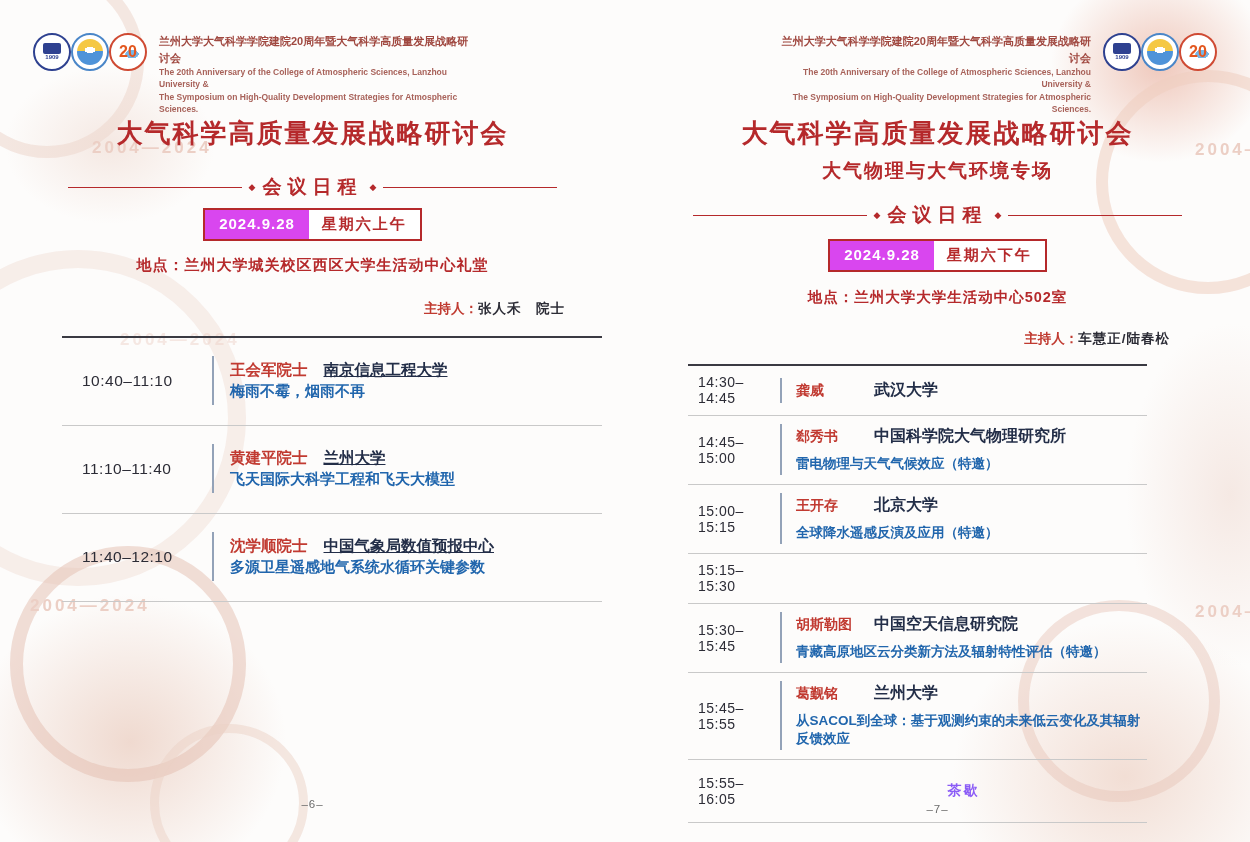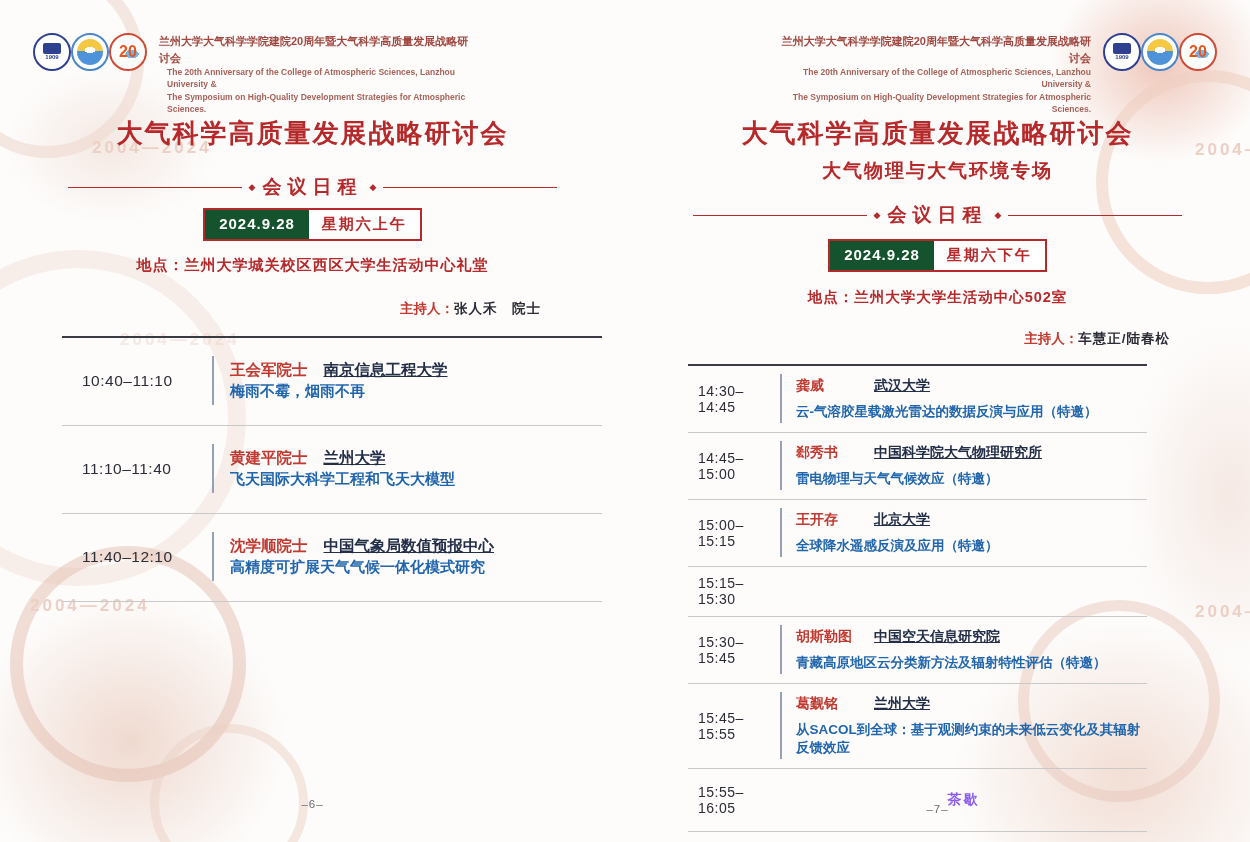--- a/index.html
+++ b/index.html
@@ -53,47 +53,47 @@
   .logo-cas{border:2px solid #4a86c8;}
   .cas-globe{width:26px;height:26px;border-radius:50%;
              background:radial-gradient(ellipse 9px 5px at 50% 42%, #ffffff 60%, rgba(255,255,255,0) 61%),
                         linear-gradient(180deg,#f5c843 0 46%,#4e93d9 46% 100%);}
   .logo-20{border:2px solid #cf4a33;
            background:radial-gradient(ellipse 11px 7px at 62% 56%, #74b6e8 60%, rgba(116,182,232,0) 61%),#fff;}
   .num20{font-size:16px;font-weight:900;color:#e3571f;line-height:1;}
   .header-text{max-width:315px;}
   #page-right .header-text{text-align:right;}
   .h-zh{font-size:11px;font-weight:bold;color:#a04840;line-height:1.5;}
-  .h-en{font-size:8.5px;font-weight:bold;color:#a8625a;line-height:1.45;margin-left:8px;}
+  .h-en{font-size:8.5px;font-weight:bold;color:#a8625a;line-height:1.45;}
 
   
   .page-title{position:absolute;top:116px;left:0;width:100%;text-align:center;
               font-size:26px;font-weight:bold;color:#b5292b;letter-spacing:2px;}
   .page-subtitle{position:absolute;top:158px;left:0;width:100%;text-align:center;
                  font-size:19px;font-weight:bold;color:#b5292b;letter-spacing:2px;}
   .section-row{position:absolute;left:68px;right:68px;display:flex;align-items:center;}
   #page-left .section-row{top:174px;}
   #page-right .section-row{top:202px;}
   .section-line{flex:1;height:1px;background:#b5292b;}
   .diamond{color:#b5292b;font-size:9px;margin:0 7px;}
   .section-label{font-size:19px;font-weight:bold;color:#b5292b;letter-spacing:6px;}
 
   .badge-row{position:absolute;left:0;width:100%;display:flex;justify-content:center;}
   #page-left .badge-row{top:208px;}
   #page-right .badge-row{top:239px;}
   .badge{display:inline-flex;border:2px solid #b5292b;background:#fff;}
-  .badge-date{background:#14532d;color:#fff;font-weight:bold;font-size:15px;padding:5px 14px;letter-spacing:1px;}
+  .badge-date{background:#d946ef;color:#fff;font-weight:bold;font-size:15px;padding:5px 14px;letter-spacing:1px;}
   .badge-session{color:#b5292b;font-weight:bold;font-size:15px;padding:5px 13px;letter-spacing:2px;}
 
   .location{position:absolute;left:0;width:100%;text-align:center;
             font-size:15px;font-weight:bold;color:#b5292b;letter-spacing:1px;}
   #page-left .location{top:256px;}
   #page-right .location{top:288px;font-size:14.5px;}
   .host{position:absolute;font-size:13.5px;font-weight:bold;text-align:right;}
-  #page-left .host{top:300px;right:84px;}
+  #page-left .host{top:300px;right:60px;}
   #page-right .host{top:330px;right:80px;margin-left:17px;}
   .host-label{color:#c03a30;}
   .host-names{color:#2c2c36;letter-spacing:1px;}
 
   
   .table{position:absolute;border-top:2px solid #3a3a42;}
   #page-left .table{top:336px;left:62px;width:540px;}
   #page-right .table{top:364px;left:63px;width:459px;}
   .row{display:flex;align-items:center;border-bottom:1px solid #c9c9c9;}
   #page-left .row{padding:18px 0 20px;}
@@ -102,21 +102,21 @@
   #page-left .time{width:150px;font-size:15.5px;padding-left:20px;box-sizing:border-box;}
   #page-right .time{width:92px;font-size:14px;padding-left:10px;box-sizing:border-box;}
   .content{border-left:2px solid #93a2b8;flex:1;}
   #page-left .content{padding:4px 0 4px 16px;}
   #page-right .content{padding:2px 0 2px 14px;}
   .name{color:#c13a31;font-weight:bold;}
   #page-left .name{font-size:15.5px;}
   #page-right .name{font-size:14px;display:inline-block;min-width:78px;}
   .inst{color:#232e48;font-weight:bold;}
   #page-left .inst{font-size:15.5px;margin-left:16px;text-decoration:underline;}
-  #page-right .inst{font-size:14px;text-decoration:underline;}
+  #page-right .inst{font-size:16px;}
   .talk{color:#2166ad;font-weight:bold;}
   #page-left .talk{font-size:15px;margin-top:1px;}
   #page-right .talk{font-size:13.5px;margin-top:8px;}
   .break-row{display:flex;align-items:center;border-bottom:1px solid #c9c9c9;padding:15px 0;}
   .break-label{flex:1;text-align:center;color:#8b5cf6;font-weight:bold;font-size:14px;letter-spacing:2px;}
 
   .pagenum{position:absolute;left:0;width:100%;text-align:center;color:#6b6b6b;font-size:11.5px;letter-spacing:1px;}
   #page-left .pagenum{bottom:32px;}
   #page-right .pagenum{bottom:27px;}
 </style>
@@ -191,21 +191,21 @@
       <div class="time">11:10–11:40</div>
       <div class="content">
         <div><span class="name">黄建平院士</span><span class="inst">兰州大学</span></div>
         <div class="talk">飞天国际大科学工程和飞天大模型</div>
       </div>
     </div>
     <div class="row">
       <div class="time">11:40–12:10</div>
       <div class="content">
         <div><span class="name">沈学顺院士</span><span class="inst">中国气象局数值预报中心</span></div>
-        <div class="talk">高精度可扩展天气气候一体化模式研究</div>
+        <div class="talk">多源卫星遥感地气系统水循环关键参数</div>
       </div>
     </div>
   </div>
 
   <div class="pagenum">–6–</div>
 </div>
 
 <div class="page" id="page-right">
   <div class="decor d-tr-blob"></div>
   <div class="decor ring d-tr-ring"></div>
@@ -259,21 +259,20 @@
 
   <div class="host">
     <span class="host-label">主持人：</span><span class="host-names">车慧正/陆春松</span>
   </div>
 
   <div class="table">
     <div class="row">
       <div class="time">14:30–14:45</div>
       <div class="content">
         <div><span class="name">龚威</span><span class="inst">武汉大学</span></div>
-        <div class="talk">云-气溶胶星载激光雷达的数据反演与应用（特邀）</div>
       </div>
     </div>
     <div class="row">
       <div class="time">14:45–15:00</div>
       <div class="content">
         <div><span class="name">郄秀书</span><span class="inst">中国科学院大气物理研究所</span></div>
         <div class="talk">雷电物理与天气气候效应（特邀）</div>
       </div>
     </div>
     <div class="row">

